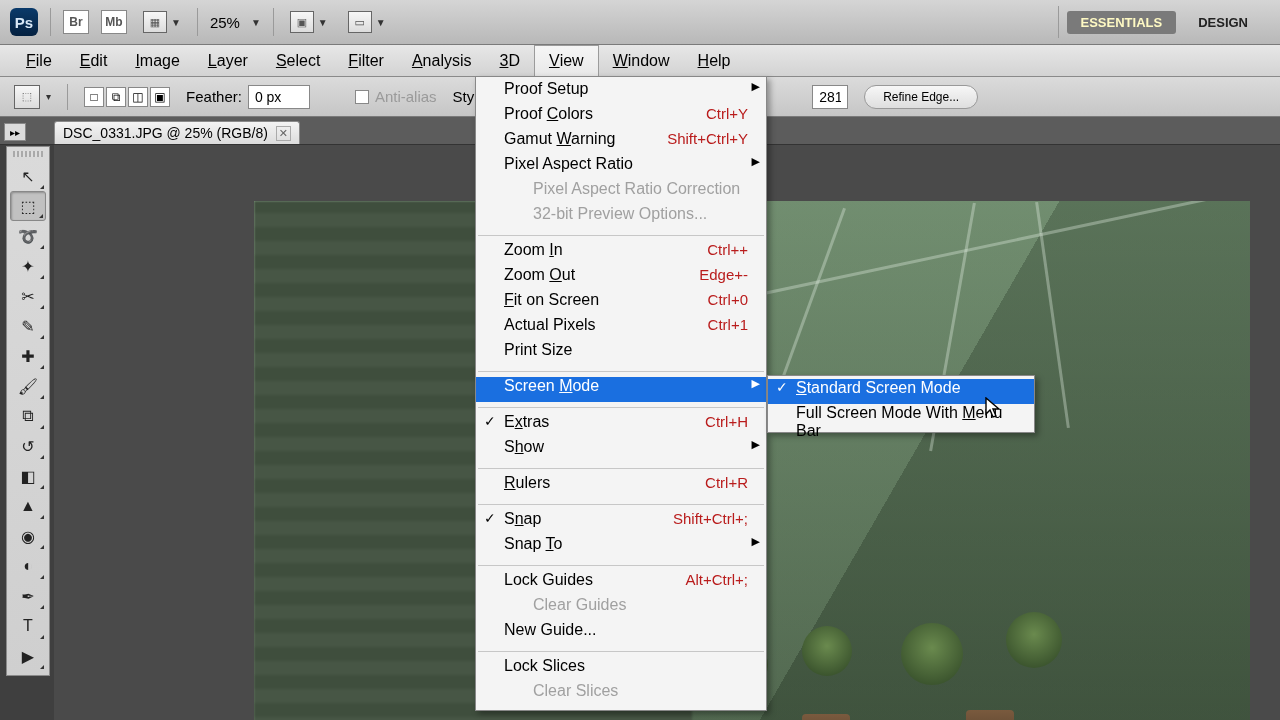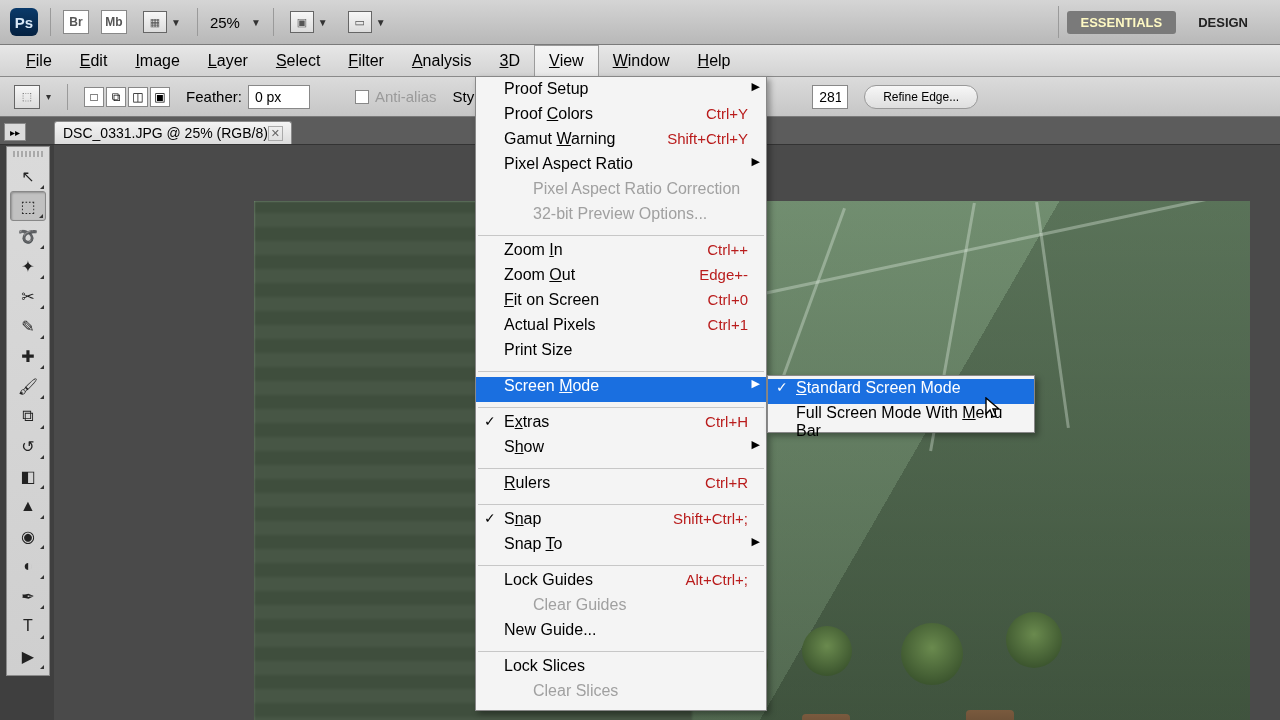--- a/index.html
+++ b/index.html
@@ -79,21 +79,21 @@
     padding-left: 54px; border-bottom: 1px solid #333;
   }
   .expand-chevron {
     position: absolute; left: 4px; top: 123px; width: 22px; height: 18px;
     background: #dcdcdc; border: 1px solid #888; font-size: 10px;
     display: flex; align-items: center; justify-content: center;
   }
   .doc-tab {
     background: linear-gradient(#f4f4f4,#dcdcdc); border: 1px solid #8a8a8a;
     border-bottom: none; padding: 3px 8px; font-size: 14px; border-radius: 3px 3px 0 0;
-    display: flex; align-items: center; 
+    display: flex; align-items: center; gap: 8px;
   }
   .doc-close {
     width: 15px; height: 15px; border: 1px solid #aaa; font-size: 11px;
     display: flex; align-items: center; justify-content: center; color: #666;
   }
 
   
   .canvas-area {
     position: absolute; left: 54px; top: 145px; right: 0; bottom: 0;
     background: #4a4a4a; overflow: hidden;

